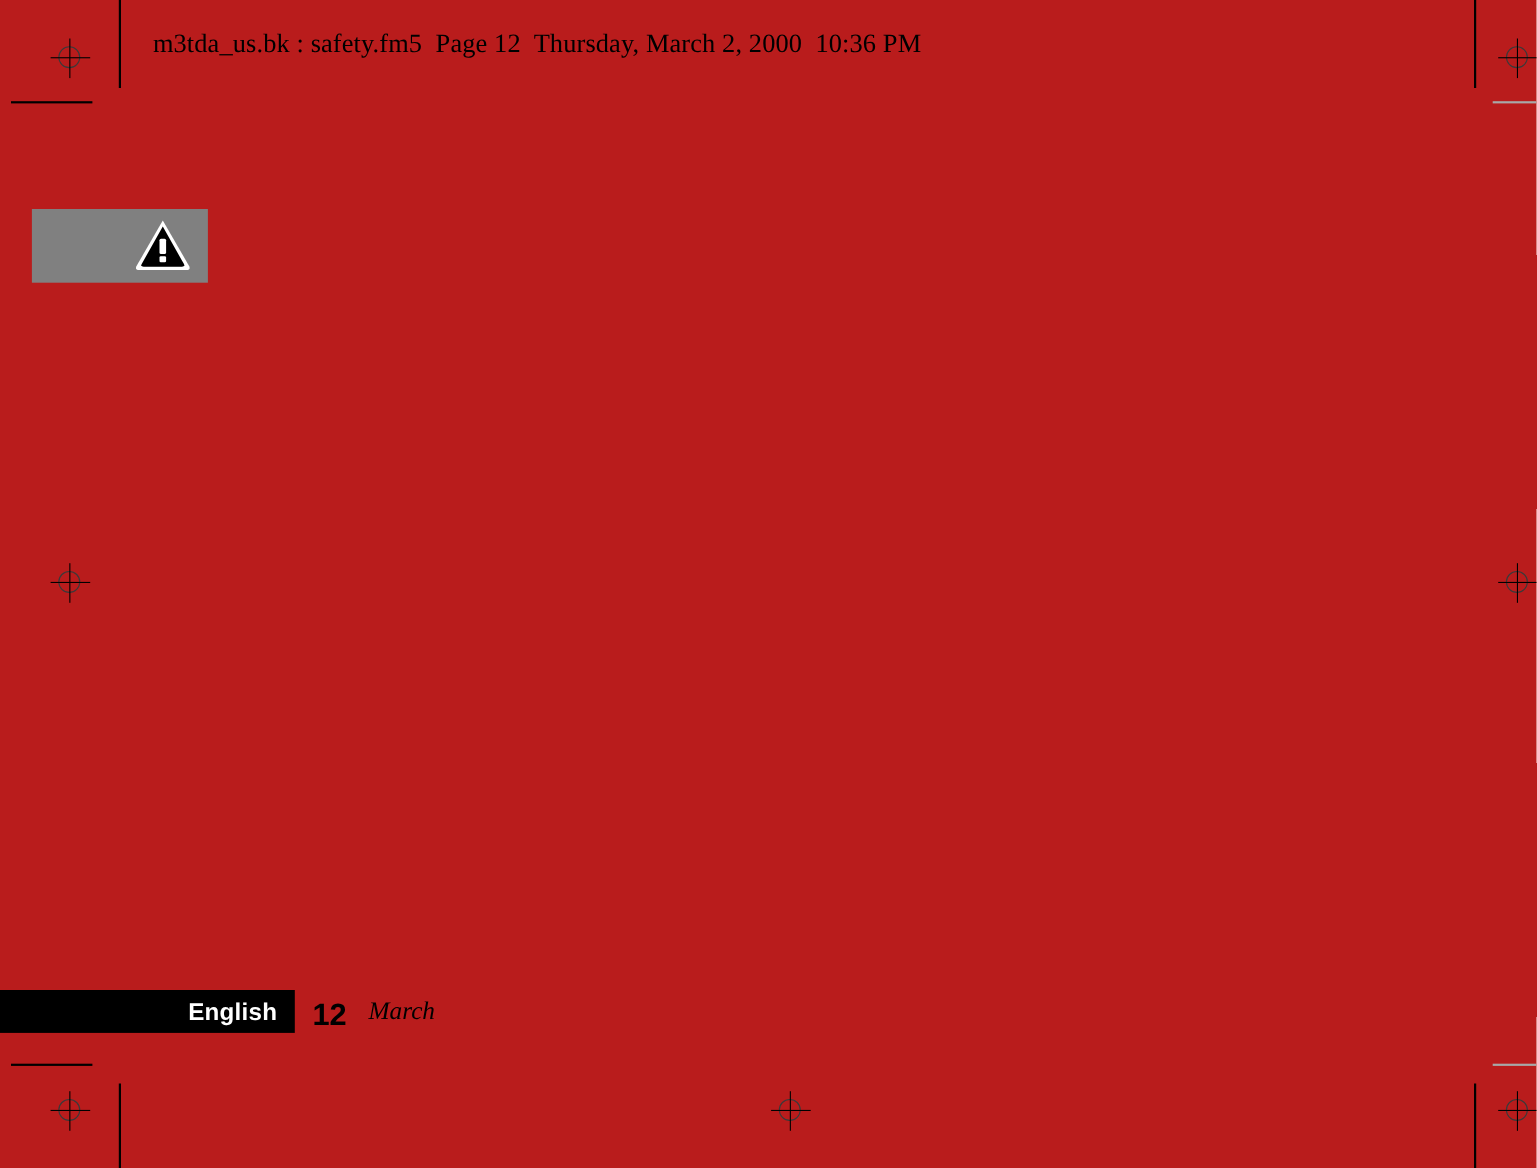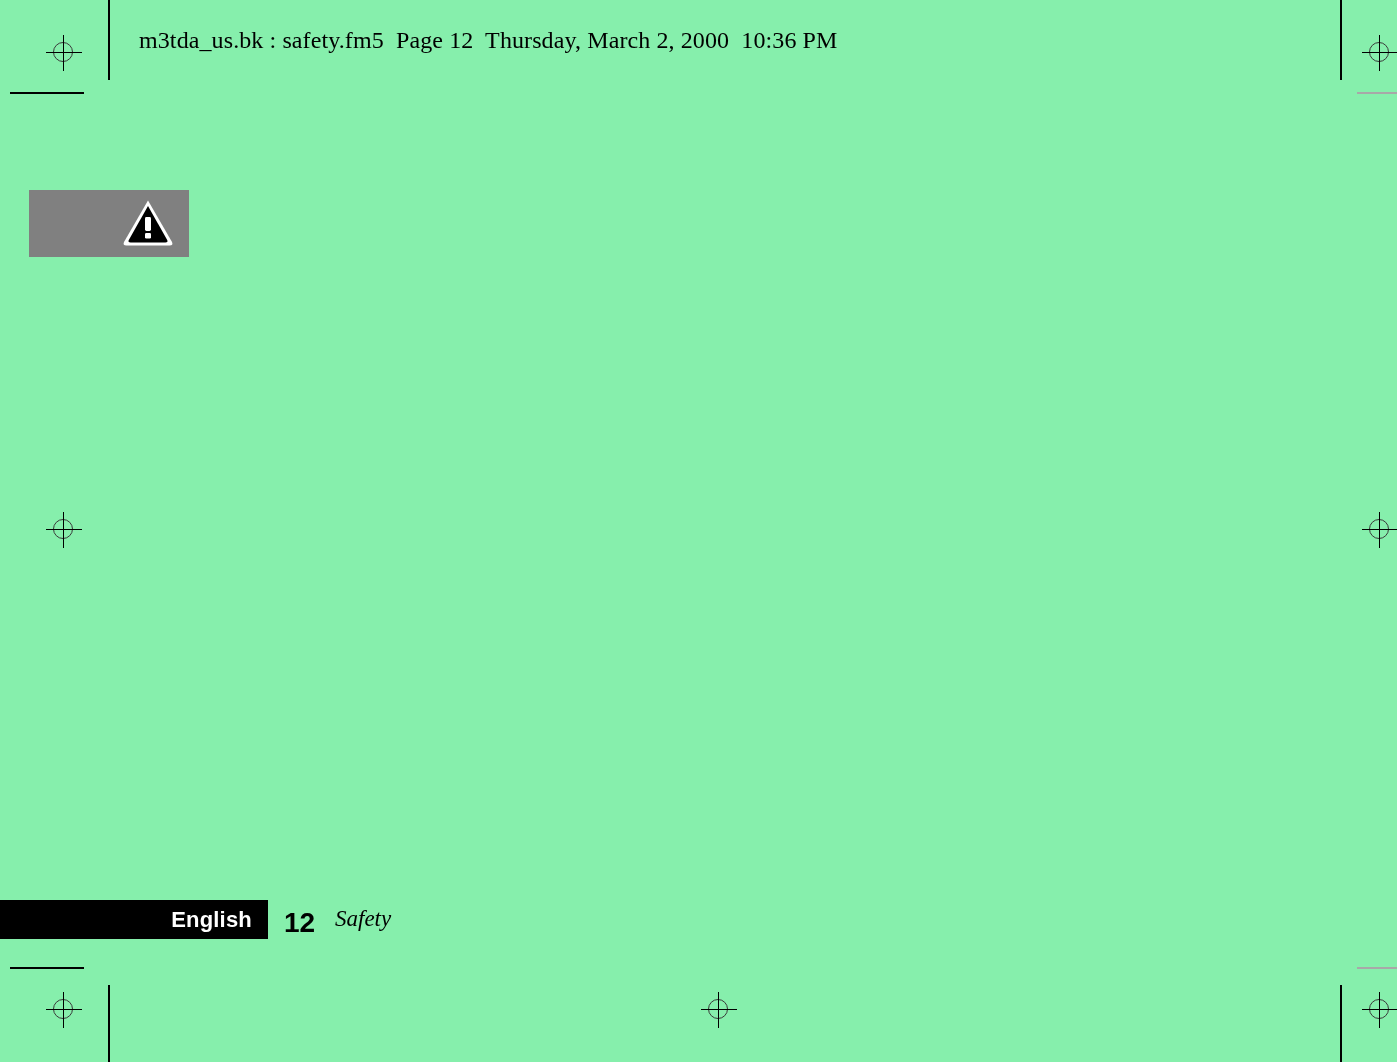--- a/index.html
+++ b/index.html
@@ -9,21 +9,21 @@
     background: #ffffff;
   }
   body {
     font-family: "Liberation Serif", serif;
   }
 
   #page {
     position: relative;
     width: 1397px;
     height: 1062px;
-    background: #86efac;
+    background: #b91c1c;
     overflow: hidden;
   }
 
   
   .reg-mark {
     position: absolute;
     width: 40px;
     height: 40px;
   }
   .reg-mark .circle {
@@ -180,21 +180,21 @@
         <rect x="23" y="19" width="6" height="14" rx="1.4" fill="#ffffff"></rect>
         <rect x="23" y="35" width="6" height="5.4" rx="1.2" fill="#ffffff"></rect>
       </svg>
     </div>
   </div>
 
   <div id="footer-bar">
     <div id="footer-language">English</div>
   </div>
   <div id="footer-pagenum">12</div>
-  <div id="footer-section">Safety</div>
+  <div id="footer-section">March</div>
 
   <div class="crop-line" style="left:10px; top:967px; width:74px;"></div>
   <div class="trim-line" style="left:108px; top:985px; height:77px;"></div>
   <div class="reg-mark" style="left:44px; top:990px;">
     <div class="circle"></div>
     <div class="v-line"></div>
     <div class="h-line"></div>
   </div>
 
   <div class="reg-mark" style="left:699px; top:990px;">

